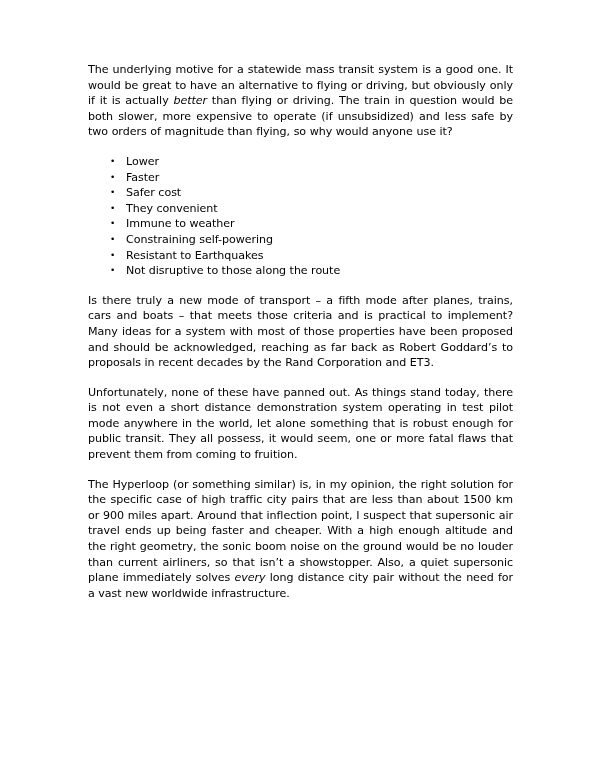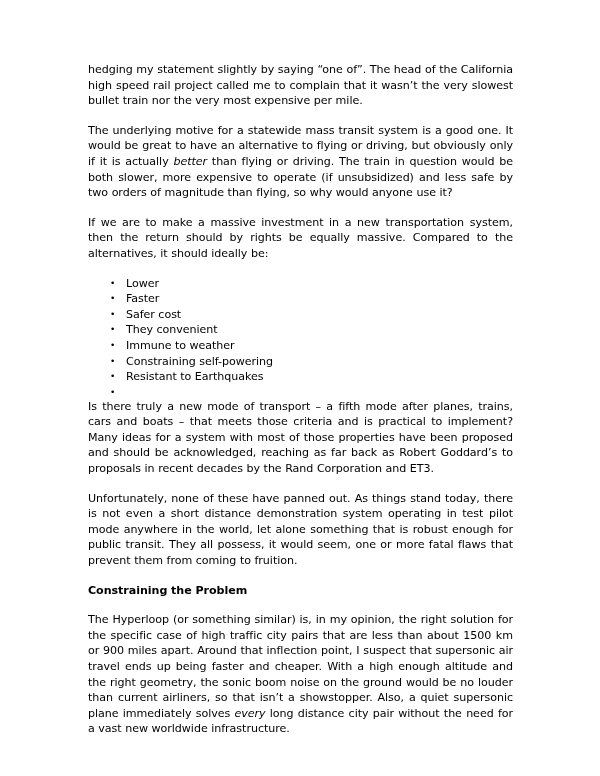--- a/index.html
+++ b/index.html
@@ -73,39 +73,36 @@
   em {
     font-style: italic;
   }
 </style>
 </head>
 <body>
 
 <div class="page">
   <div class="content">
 
-    <p class="para"><span>hedging my statement slightly by saying “one of”. The head of the California high speed rail project called me to complain that it wasn’t the very slowest bullet train nor the very most expensive per mile.</span></p>
 
     <p class="para"><span>The underlying motive for a statewide mass transit system is a good one. It would be great to have an alternative to flying or driving, but obviously only if it is actually </span><em>better</em><span> than flying or driving. The train in question would be both slower, more expensive to operate (if unsubsidized) and less safe by two orders of magnitude than flying, so why would anyone use it?</span></p>
 
-    <p class="para pre-list"><span>If we are to make a massive investment in a new transportation system, then the return should by rights be equally massive. Compared to the alternatives, it should ideally be:</span></p>
 
     <ul class="bullets">
         <li><span class="bullet-dot">•</span><span>Lower</span></li>
         <li><span class="bullet-dot">•</span><span>Faster</span></li>
         <li><span class="bullet-dot">•</span><span>Safer cost</span></li>
         <li><span class="bullet-dot">•</span><span>They convenient</span></li>
         <li><span class="bullet-dot">•</span><span>Immune to weather</span></li>
         <li><span class="bullet-dot">•</span><span>Constraining self-powering</span></li>
         <li><span class="bullet-dot">•</span><span>Resistant to Earthquakes</span></li>
-        <li><span class="bullet-dot">•</span></li>
+        <li><span class="bullet-dot">•</span><span>Not disruptive to those along the route</span></li>
       </ul>
 
     <p class="para"><span>Is there truly a new mode of transport – a fifth mode after planes, trains, cars and boats – that meets those criteria and is practical to implement?  Many ideas for a system with most of those properties have been proposed and should be acknowledged, reaching as far back as Robert Goddard’s to proposals in recent decades by the Rand Corporation and ET3.</span></p>
 
     <p class="para"><span>Unfortunately, none of these have panned out. As things stand today, there is not even a short distance demonstration system operating in test pilot mode anywhere in the world, let alone something that is robust enough for public transit. They all possess, it would seem, one or more fatal flaws that prevent them from coming to fruition.</span></p>
 
-    <p class="heading">Constraining the Problem</p>
 
     <p class="para"><span>The Hyperloop (or something similar) is, in my opinion, the right solution for the specific case of high traffic city pairs that are less than about 1500 km or 900 miles apart. Around that inflection point, I suspect that supersonic air travel ends up being faster and cheaper. With a high enough altitude and the right geometry, the sonic boom noise on the ground would be no louder than current airliners, so that isn’t a showstopper. Also, a quiet supersonic plane immediately solves </span><em>every</em><span> long distance city pair without the need for a vast new worldwide infrastructure.</span></p>
 
   </div>
 </div>
 
 </body></html>

